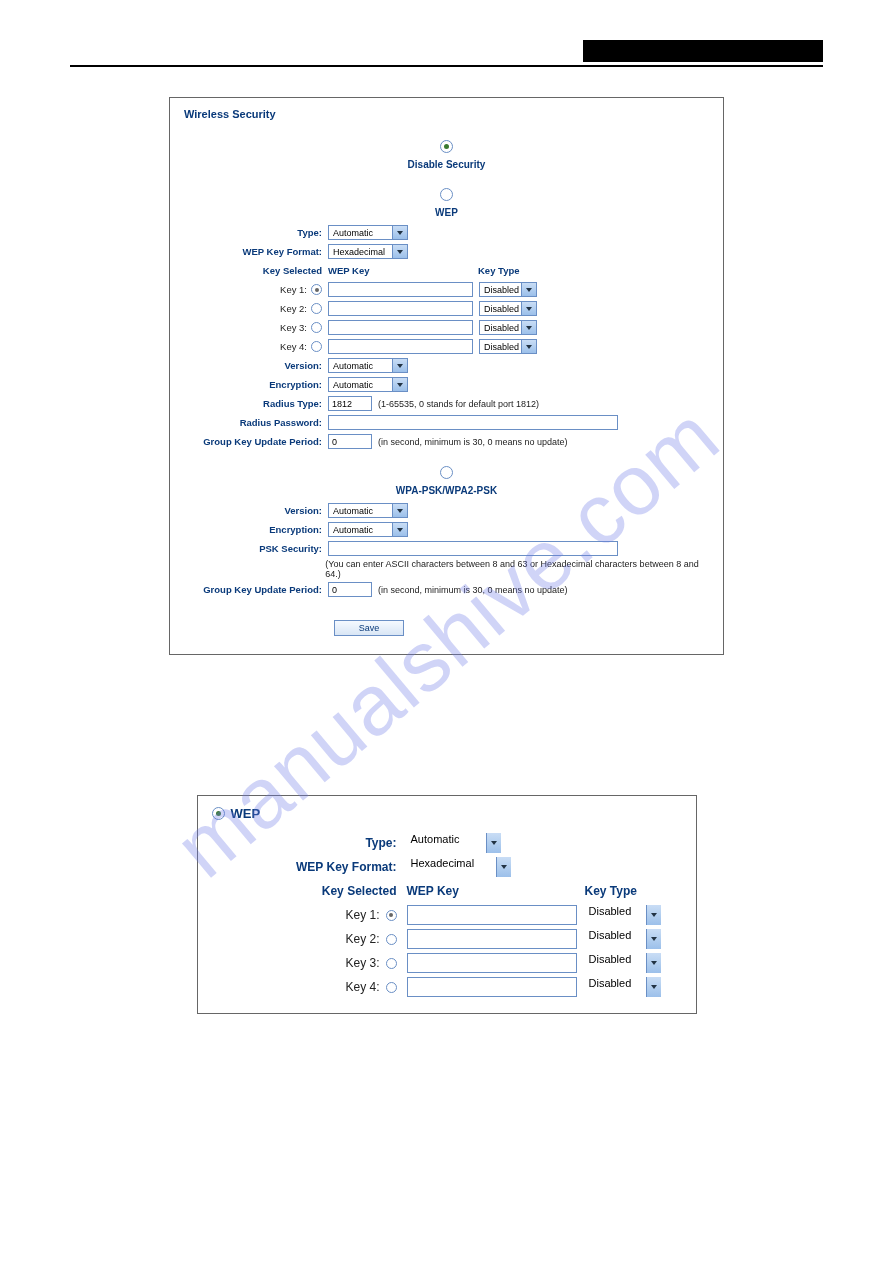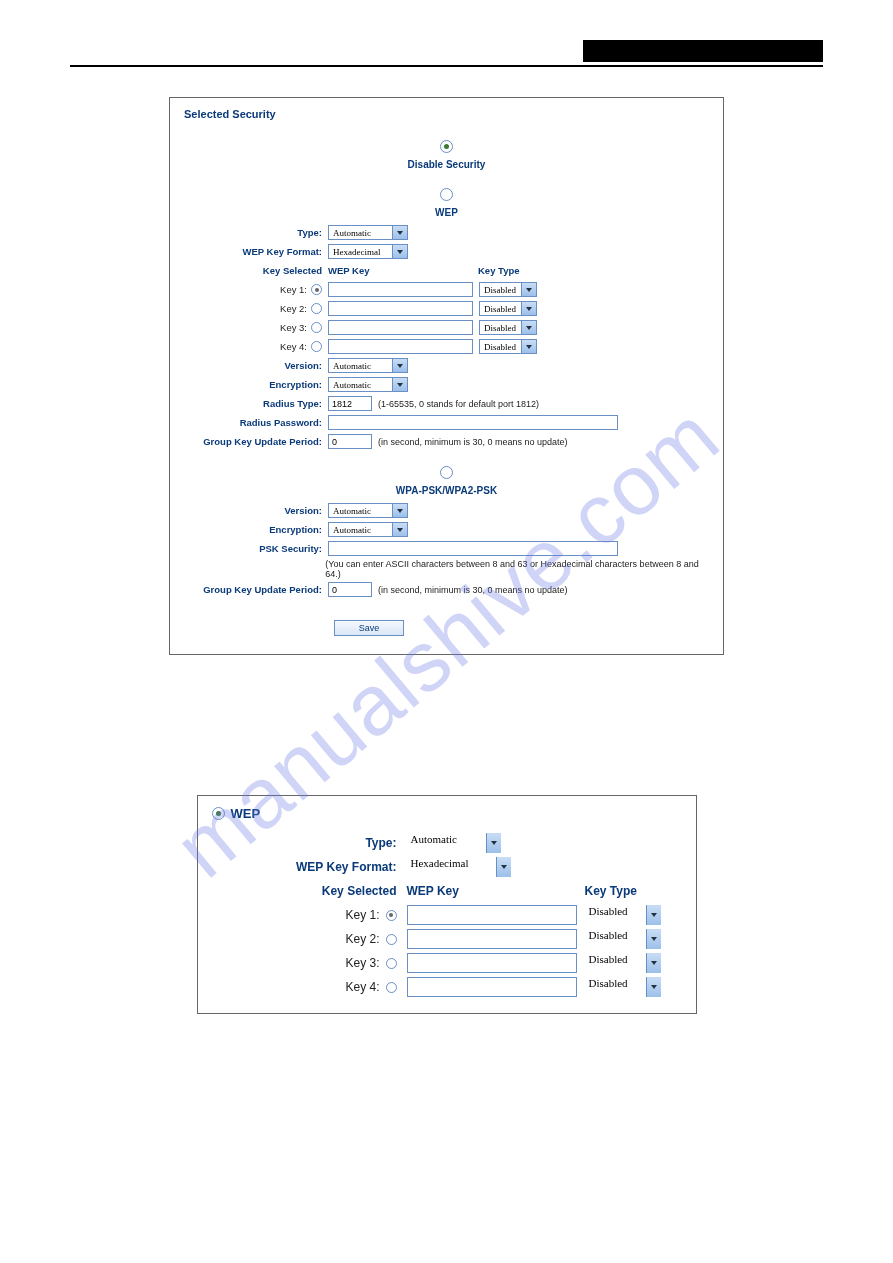--- a/index.html
+++ b/index.html
@@ -81,21 +81,21 @@
   .panel1 .select {
     border: 1px solid #6a8fc5;
     height: 15px;
     background: #fff;
     display: flex;
     align-items: center;
     font-size: 9px;
     padding-left: 4px;
     box-sizing: border-box;
   }
-  .select { position: relative; font-family: Liberation Serif, serif; }
+  .select { position: relative; }
   .select .sel-arrow {
     position: absolute;
     right: 0;
     top: 0;
     bottom: 0;
     width: 14px;
     background: linear-gradient(#c9ddf5, #9cc0ea);
     border-left: 1px solid #6a8fc5;
     display: flex;
     align-items: center;
@@ -221,21 +221,21 @@
 
 <div class="page">
   <div class="watermark">manualshive.com</div>
 
   <div class="header-bar">
     <div class="header-black"></div>
   </div>
   <div class="header-line"></div>
 
   <div class="panel panel1">
-    <div class="panel-title">Selected Security</div>
+    <div class="panel-title">Wireless Security</div>
 
     <div class="radio-row">
       <span class="radio selected"></span>
       <span class="label">Disable Security</span>
     </div>
 
     <div class="radio-row" style="margin-top:18px">
       <span class="radio"></span>
       <span class="label">WEP</span>
     </div>

